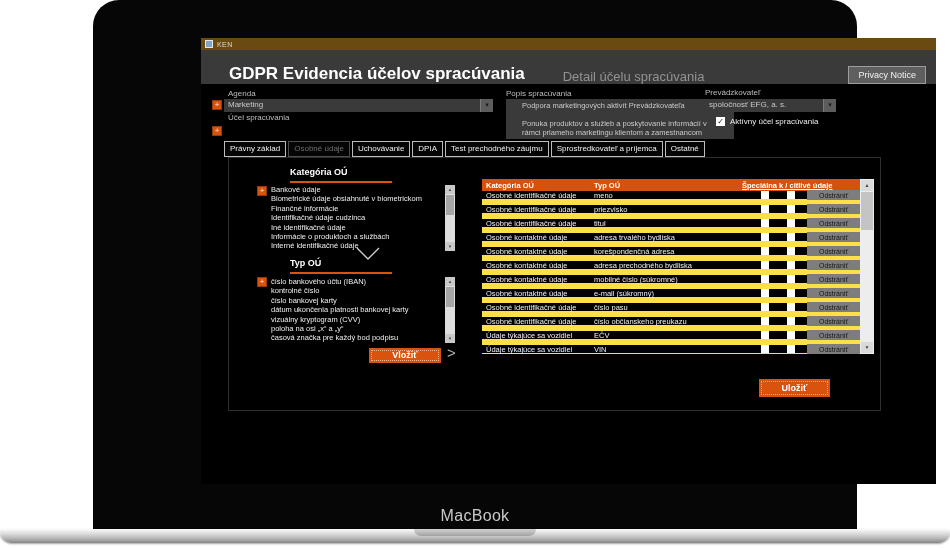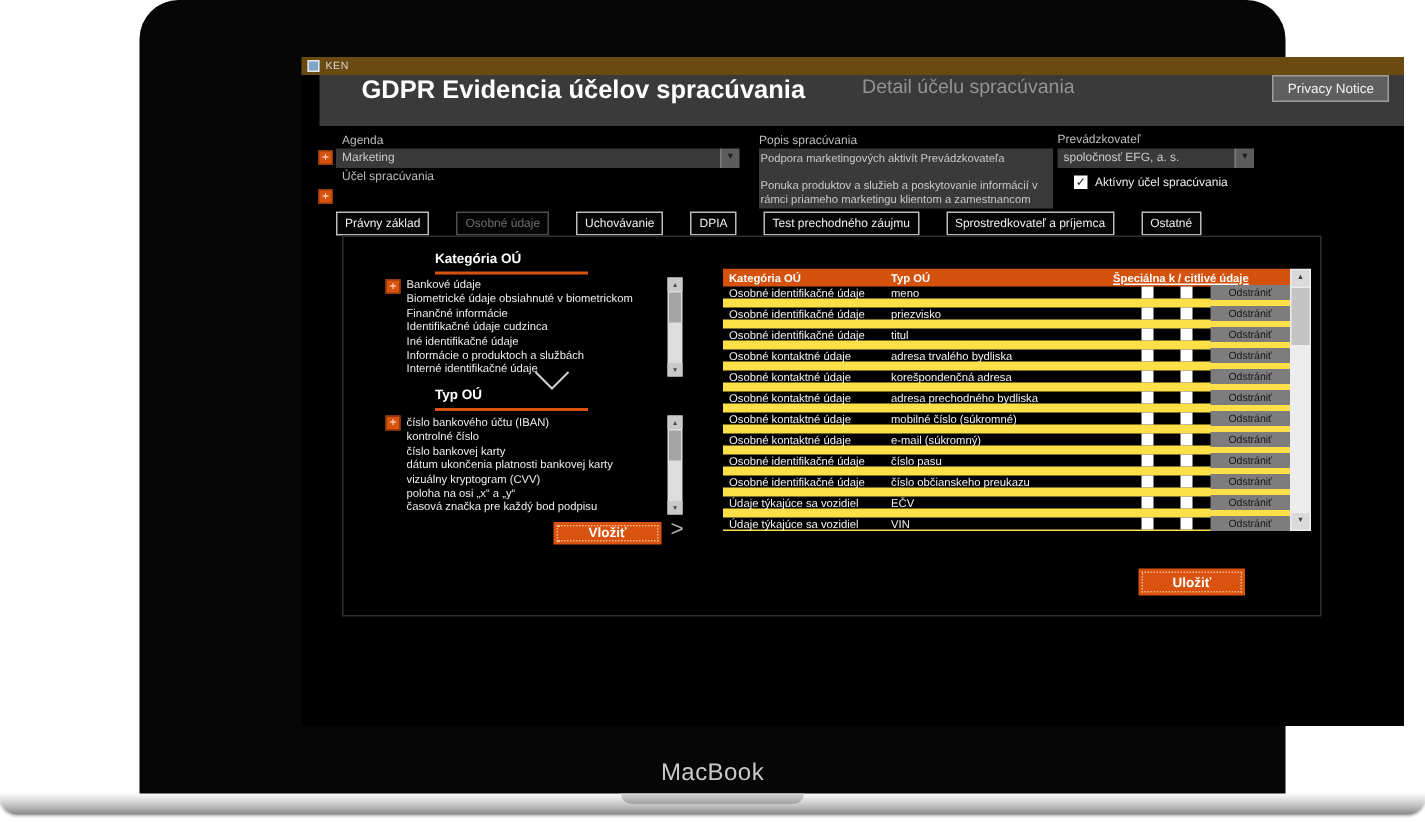--- a/index.html
+++ b/index.html
@@ -28,21 +28,21 @@
     position:absolute; left:50%; top:0; transform:translateX(-50%);
     width:122px; height:7px; border-radius:0 0 60px 60px;
     background:linear-gradient(#d2d2d2,#a2a2a2);
   }
 
   
   .app-window { position:absolute; left:108px; top:38px; width:735px; height:446px; background:#000; }
   .app-titlebar { height:12px; background:#6b4a12; display:flex; align-items:center; padding-left:4px; gap:4px; }
   .app-icon { width:8px; height:8px; background:#7fa6c9; border:1px solid #e6e6e6; }
   .app-name { font-size:7px; color:#d8d8d8; letter-spacing:.4px; }
-  .app-header { height:34px; background:#3a3a3a; display:flex; align-items:flex-start;margin-left:12px; }
+  .app-header { height:34px; background:#3a3a3a; display:flex; align-items:flex-end; }
   .app-title { margin-left:28px; font-size:17px; font-weight:bold; color:#ffffff; white-space:nowrap; }
   .app-subtitle { margin-left:38px; font-size:13px; color:#939393; white-space:nowrap; }
   .privacy-btn {
     margin-left:auto; margin-right:10px; background:#5f5f5f; border:1px solid #9d9d9d;
     color:#f2f2f2; font-size:9px; padding:3px 9px; cursor:default;
   }
 
   
   .field-label { position:absolute; font-size:8px; color:#bdbdbd; white-space:nowrap; }
   .add-btn {
@@ -51,30 +51,30 @@
   }
   .dd {
     position:absolute; height:13px; background:#3a3a3a; color:#c9c9c9;
     font-size:8px; line-height:12px; padding-left:4px; white-space:nowrap; overflow:hidden;
   }
   .dd-arrow {
     position:absolute; right:0; top:0; width:13px; height:13px; background:#5c5c5c;
     border-left:1px solid #7a7a7a; color:#1d1d1d; font-size:7px; line-height:12px; text-align:center;
   }
   .popis-area {
-    position:absolute; left:305px; top:61px; width:196px; height:40px;
+    position:absolute; left:305px; top:61px; width:228px; height:40px;
     background:#3a3a3a; border:none; color:#c9c9c9; font-size:7.5px; line-height:9px;
-    padding:2px 1px; resize:none; overflow:hidden; font-family:"Liberation Sans", sans-serif;
+    padding:2px 16px; resize:none; overflow:hidden; font-family:"Liberation Sans", sans-serif;
     white-space:pre-line;
   }
   .chk { position:absolute; width:9px; height:9px; background:#fff; color:#1c1c1c; font-size:8px; line-height:9px; text-align:center; }
   .chk-label { position:absolute; font-size:8px; color:#ececec; white-space:nowrap; }
 
   
-  .tab-bar { position:absolute; left:23px; top:103px; display:flex; gap:18px;text-align:right; }
+  .tab-bar { position:absolute; left:23px; top:103px; display:flex; gap:2px;text-align:right; }
   .tab {
     border:1px solid #bcbcbc; background:#050505; color:#efefef;
     font-size:8px; padding:2px 5px 3px; white-space:nowrap; cursor:default;
   }
   .tab.selected { color:#6e6e6e; border-color:#4e4e4e; }
 
   
   .content-panel {
     position:absolute; left:27px; top:119px; width:653px; height:254px;
     border:1px solid #2e2e2e; background:#000;

